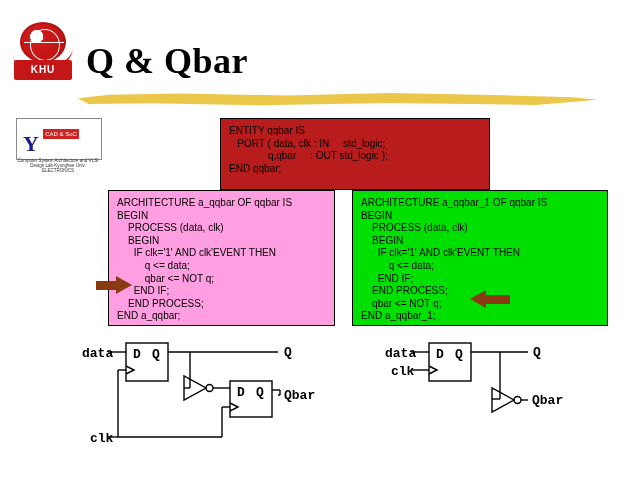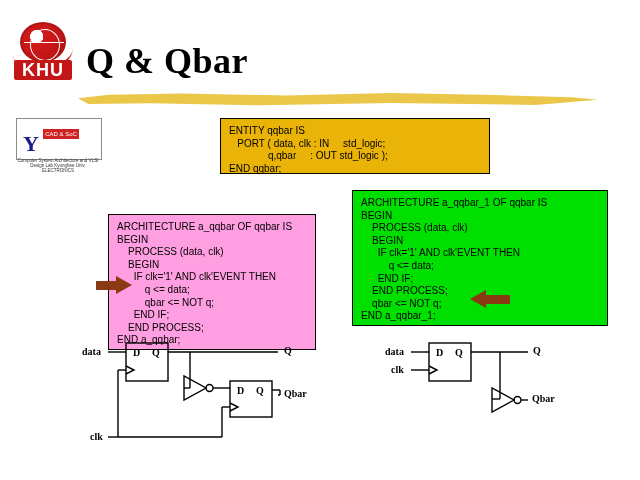--- a/index.html
+++ b/index.html
@@ -27,21 +27,21 @@
   }
   .logo .globe:after{
     content:"";position:absolute;left:2px;top:18px;width:40px;height:0;
     border-top:1.5px solid #ffffff;
   }
   .logo .bar{
     position:absolute;left:0;top:38px;width:58px;height:20px;background:#c41616;
     border-radius:2px;
   }
   .logo .bar span{
-    display:block;text-align:center;color:#fff;font-weight:bold;font-size:18px;
+    display:block;text-align:center;color:#fff;font-weight:bold;font-size:10px;
     line-height:20px;letter-spacing:1px;
   }
   .logo .swoosh{
     position:absolute;left:0;top:30px;width:60px;height:16px;
     border-bottom:3px solid #c41616;border-radius:0 0 50% 50%/0 0 100% 100%;
     transform:rotate(-8deg);
   }
 
   
   .title{
@@ -83,41 +83,41 @@
     position:absolute;
     border:1px solid #000;
     font-size:10px;
     line-height:12.6px;
     color:#000;
     box-sizing:border-box;
     padding:6px 8px;
     white-space:pre;
     font-family:"Liberation Sans", sans-serif;
   }
-  #entity-box{left:220px;top:118px;width:270px;height:56px;background:#eab308;border-color:#000;}
-  #arch-left-box{left:108px;top:190px;width:208px;height:136px;background:#ff9ee0;margin-top:24px;}
+  #entity-box{left:220px;top:118px;width:270px;height:72px;background:#b91c1c;border-color:#000;}
+  #arch-left-box{left:108px;top:190px;width:227px;height:136px;background:#ff9ee0;}
   #arch-right-box{left:352px;top:190px;width:256px;height:136px;background:#00e000;}
 
   
   .arrow{position:absolute;}
   .arrow .shaft{position:absolute;background:#8a3a12;}
   .arrow .head{position:absolute;width:0;height:0;}
 
   #arrow-left{left:96px;top:276px;width:36px;height:18px;}
   #arrow-left .shaft{left:0;top:5px;width:22px;height:9px;}
   #arrow-left .head{left:20px;top:0;border-top:9px solid transparent;border-bottom:9px solid transparent;border-left:16px solid #8a3a12;}
 
   #arrow-right{left:470px;top:290px;width:40px;height:18px;}
   #arrow-right .shaft{left:16px;top:5px;width:24px;height:9px;}
   #arrow-right .head{left:0;top:0;border-top:9px solid transparent;border-bottom:9px solid transparent;border-right:16px solid #8a3a12;}
 
   
   .clabel{
-    position:absolute;font-size:10px;font-weight:bold;color:#000;
-    font-family:Liberation Serif, serif;
+    position:absolute;font-size:13px;font-weight:bold;color:#000;
+    font-family:Liberation Mono, monospace;
   }
 
   svg{position:absolute;left:0;top:0;width:640px;height:480px;pointer-events:none;}
 </style>
 </head>
 <body>
 
 <div class="slide">
 
   <div class="logo">

